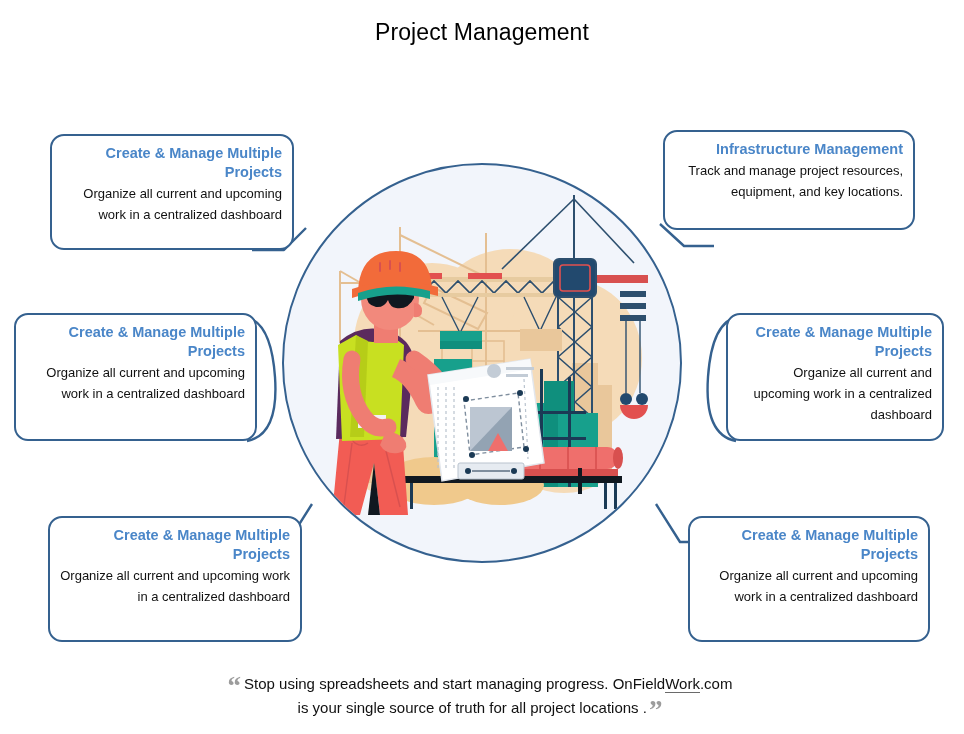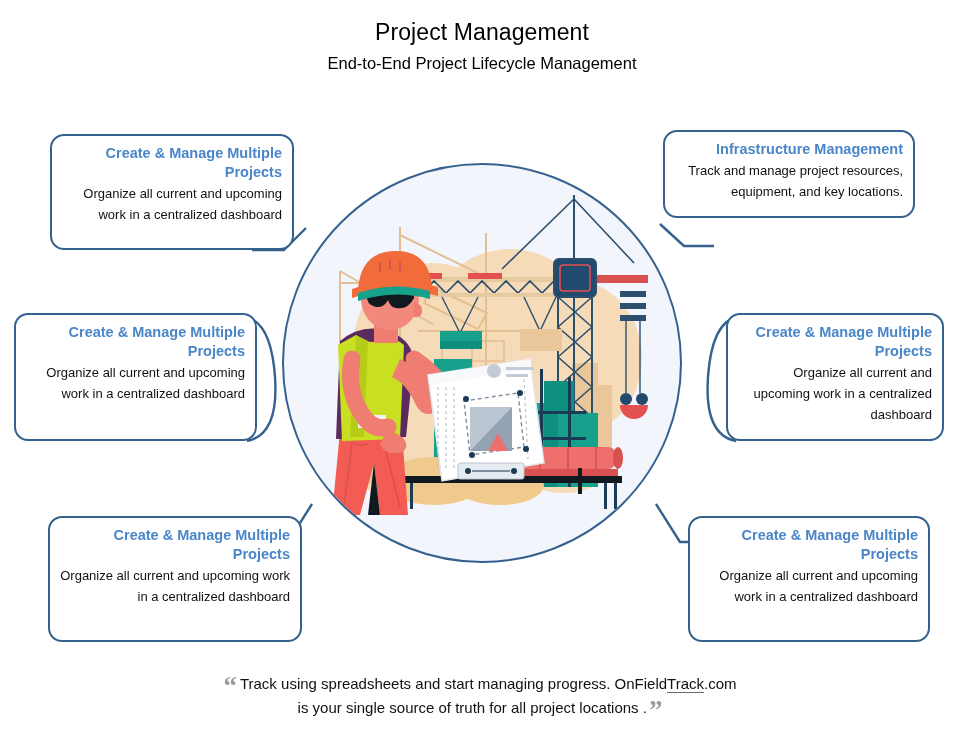--- a/index.html
+++ b/index.html
@@ -82,21 +82,21 @@
   }
   .tail-svg {
     position: absolute;
     overflow: visible;
     pointer-events: none;
     z-index: 4;
   }
 
   
   #callout-tl { left: 50px;  top: 134px; width: 244px; height: 116px; }
-  #callout-tr { left: 663px; top: 130px; width: 252px; height: 88px; }
+  #callout-tr { left: 663px; top: 130px; width: 252px; height: 100px; }
   #callout-ml { left: 14px;  top: 313px; width: 243px; height: 128px; }
   #callout-mr { left: 726px; top: 313px; width: 218px; height: 128px; }
   #callout-bl { left: 48px;  top: 516px; width: 254px; height: 126px; }
   #callout-br { left: 688px; top: 516px; width: 242px; height: 126px; }
 
   
   #footer-quote {
     position: absolute;
     left: 170px; top: 672px;
     width: 620px;
@@ -122,21 +122,20 @@
     border-bottom: 1.4px double #6a6a6a;
   }
 </style>
 </head>
 <body>
 
 <div id="stage">
 
   <div id="header">
     <div id="page-title">Project Management</div>
-    <div id="page-subtitle">End-to-End Project Lifecycle Management</div>
   </div>
 
   <div id="circle-wrap">
     <div id="center-circle"></div>
     <div id="illustration">
       <svg width="400" height="400" viewBox="0 0 400 400" xmlns="http://www.w3.org/2000/svg">
         <defs>
           <clipPath id="circClip">
               <circle cx="200" cy="200" r="198"></circle>
             </clipPath>
@@ -394,20 +393,20 @@
   <svg class="tail-svg" style="left:650px; top:498px; width:62px; height:48px;">
     <path d="M60 44 L30 44 L6 6" stroke="#35618f" stroke-width="2.4" fill="none" stroke-linejoin="round"></path>
   </svg>
   <div class="callout" id="callout-br">
     <div class="callout-title">Create &amp; Manage Multiple Projects</div>
     <div class="callout-body">Organize all current and upcoming work in a centralized dashboard</div>
   </div>
 
   <div id="footer-quote">
     <span class="quote-line">
-      <span class="qmark" id="qmark-open">“</span><span>Track using spreadsheets and start managing progress. OnField</span><span class="spell-underline">Track</span><span>.com</span>
+      <span class="qmark" id="qmark-open">“</span><span>Stop using spreadsheets and start managing progress. OnField</span><span class="spell-underline">Work</span><span>.com</span>
     </span>
     <span class="quote-line">
       <span>is your single source of truth for all project locations .</span><span class="qmark" id="qmark-close">”</span>
     </span>
   </div>
 
 </div>
 
 </body></html>

